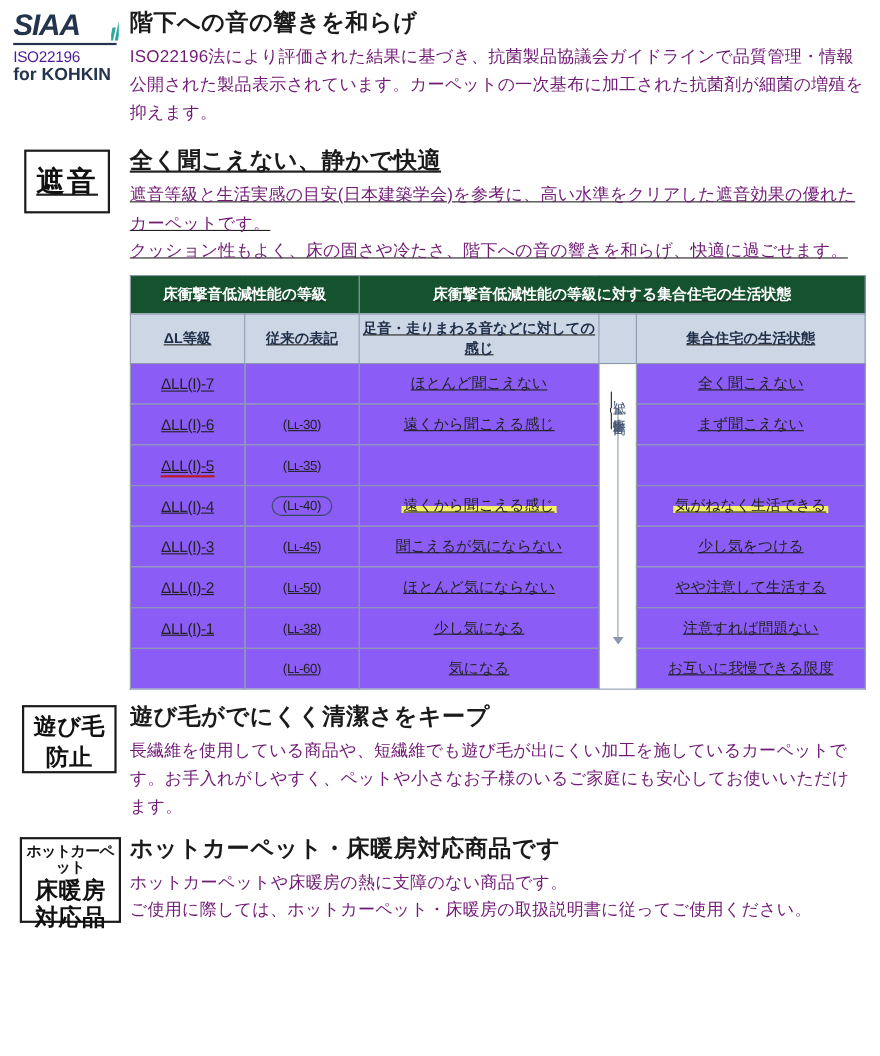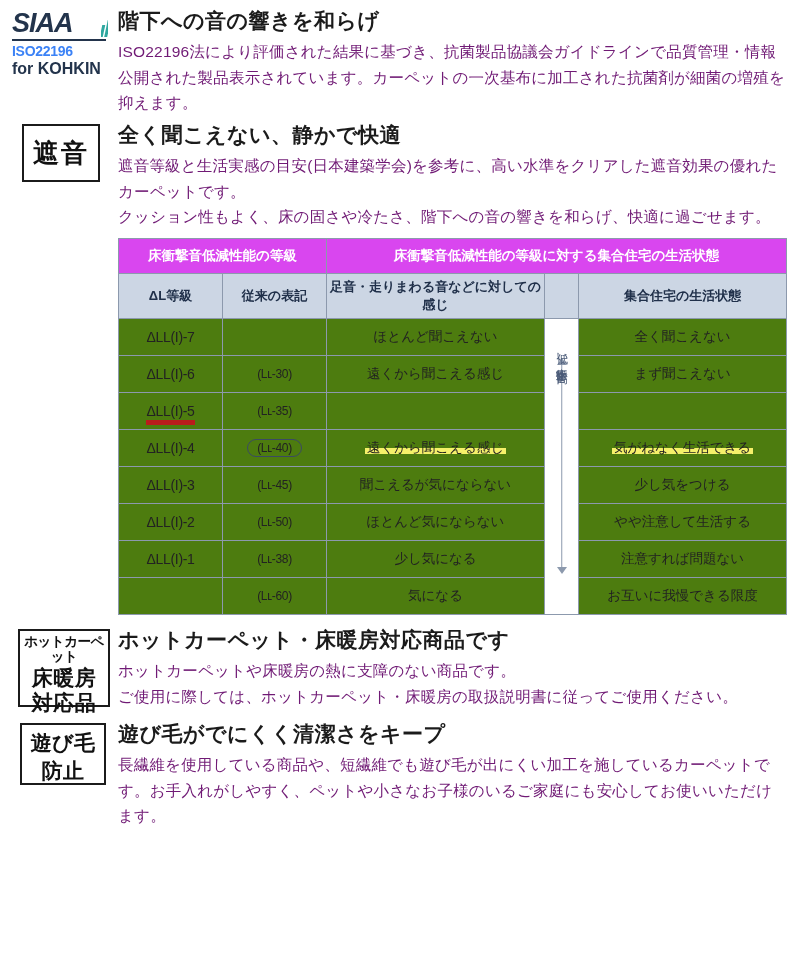--- a/index.html
+++ b/index.html
@@ -97,23 +97,23 @@
   .siaa-mark i:nth-child(3) { left: 10px; height: 22px; }
   .siaa-mark i:nth-child(4) { left: 15px; height: 26px; }
   .siaa-line {
     height: 2px;
     background: #23344c;
     margin: 2px 0 3px 0;
     width: 94px;
   }
   .siaa-iso {
     font-size: 14px;
-    font-weight: bold;
+    font-weight: normal;
     letter-spacing: -0.3px;
-    color: #3b82f6;
+    color: #4c1d95;
   }
   .siaa-for {
     font-size: 16px;
     font-weight: bold;
     margin-top: 3px;
     color: #23344c;
   }
 
   
   .kbox {
@@ -175,45 +175,45 @@
     color: #222222;
     table-layout: fixed;
   }
   table.grade th, table.grade td {
     border: 1px solid #8c99ad;
     text-align: center;
     vertical-align: middle;
     padding: 4px 2px;
   }
   th.hdr-main {
-    background: #d946ef;
+    background: #14532d;
     color: #ffffff;
     font-weight: bold;
     font-size: 13.5px;
     height: 26px;
   }
   th.hdr-sub {
     background: #ccd6e4;
     color: #20304a;
     font-weight: bold;
     font-size: 13px;
     height: 24px;
   }
   td.cell {
-    background: #4d7c0f;
+    background: #8b5cf6;
     height: 28px;
   }
   .dl { font-size: 14px; letter-spacing: -0.3px; }
   .ll { font-size: 12px; letter-spacing: -0.3px; }
   .hl {
     background: linear-gradient(transparent 55%, #f5f06a 55%, #f5f06a 95%, transparent 95%);
     padding: 0 2px;
   }
   .box-underline {
-    border-bottom: 5px solid #b91c1c;
+    border-bottom: 2px solid #b91c1c;
     padding-bottom: 1px;
   }
   .ll-boxed {
     border: 1.5px solid #3b4a63;
     border-radius: 11px;
     padding: 1px 9px;
     display: inline-block;
   }
 
   
@@ -306,21 +306,21 @@
         <div class="siaa-iso">ISO22196</div>
         <div class="siaa-for">for KOHKIN</div>
       </div>
     </div>
     <div class="body-col">
       <h2 class="sec-title">階下への音の響きを和らげ</h2>
       <p class="sec-body">ISO22196法により評価された結果に基づき、抗菌製品協議会ガイドラインで品質管理・情報公開された製品表示されています。カーペットの一次基布に加工された抗菌剤が細菌の増殖を抑えます。</p>
     </div>
   </div>
 
-  <div class="section" style="margin-top:6px;">
+  <div class="section" style="margin-top:18px;text-decoration:underline;">
     <div class="badge-col">
       <div class="kbox kbox-shaon">遮音</div>
     </div>
     <div class="body-col">
       <h2 class="sec-title">全く聞こえない、静かで快適</h2>
       <p class="sec-body" style="white-space:pre-line;">遮音等級と生活実感の目安(日本建築学会)を参考に、高い水準をクリアした遮音効果の優れたカーペットです。
 クッション性もよく、床の固さや冷たさ、階下への音の響きを和らげ、快適に過ごせます。</p>
 
       <div class="table-wrap">
         <table class="grade">
@@ -414,39 +414,39 @@
               <td class="cell">お互いに我慢できる限度</td>
             </tr>
           </tbody>
         </table>
       </div>
     </div>
   </div>
 
   <div class="section" style="margin-top:12px;">
     <div class="badge-col">
+      <div class="kbox kbox-asobi">
+        <div>遊び毛</div>
+        <div>防止</div>
+      </div>
+    </div>
+    <div class="body-col">
+      <h2 class="sec-title">遊び毛がでにくく清潔さをキープ</h2>
+      <p class="sec-body">長繊維を使用している商品や、短繊維でも遊び毛が出にくい加工を施しているカーペットです。お手入れがしやすく、ペットや小さなお子様のいるご家庭にも安心してお使いいただけます。</p>
+    </div>
+  </div>
+
+  <div class="section" style="margin-top:12px;">
+    <div class="badge-col">
       <div class="kbox kbox-hot">
         <div class="l1">ホットカーペット</div>
         <div class="l2">床暖房</div>
         <div class="l3">対応品</div>
       </div>
     </div>
     <div class="body-col">
       <h2 class="sec-title">ホットカーペット・床暖房対応商品です</h2>
       <p class="sec-body" style="white-space:pre-line;">ホットカーペットや床暖房の熱に支障のない商品です。
 ご使用に際しては、ホットカーペット・床暖房の取扱説明書に従ってご使用ください。</p>
     </div>
   </div>
 
-  <div class="section" style="margin-top:12px;">
-    <div class="badge-col">
-      <div class="kbox kbox-asobi">
-        <div>遊び毛</div>
-        <div>防止</div>
-      </div>
-    </div>
-    <div class="body-col">
-      <h2 class="sec-title">遊び毛がでにくく清潔さをキープ</h2>
-      <p class="sec-body">長繊維を使用している商品や、短繊維でも遊び毛が出にくい加工を施しているカーペットです。お手入れがしやすく、ペットや小さなお子様のいるご家庭にも安心してお使いいただけます。</p>
-    </div>
-  </div>
-
 </div>
 
 </body></html>

